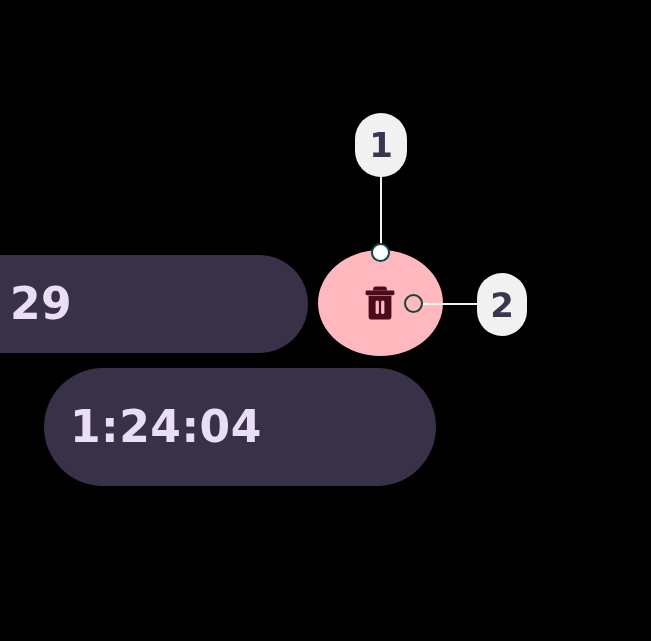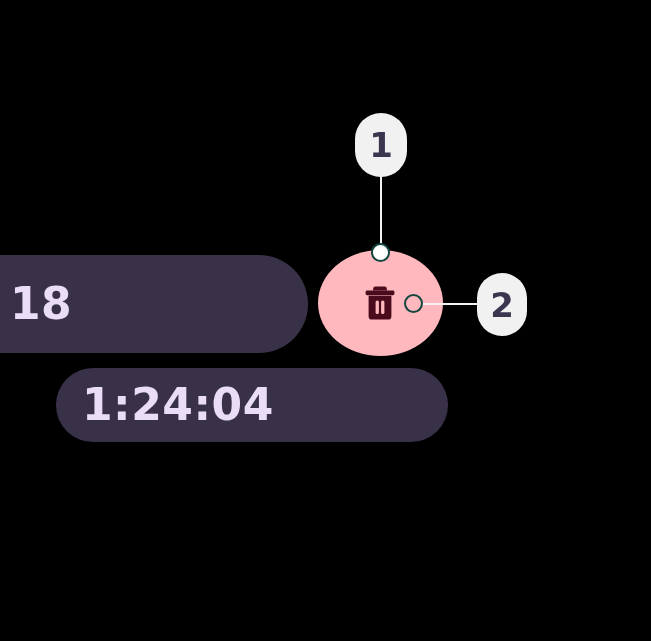--- a/index.html
+++ b/index.html
@@ -41,24 +41,24 @@
   }
 
   #chip-count {
     left: -138px;
     top: 255px;
     width: 446px;
     height: 98px;
     padding-left: 148px;
   }
   #chip-timer {
-    left: 56px;
+    left: 44px;
     top: 368px;
     width: 392px;
-    height: 74px;
+    height: 118px;
     padding-left: 26px;
   }
 
   
   #delete-circle {
     position: absolute;
     left: 318px;
     top: 250px;
     width: 125px;
     height: 106px;
@@ -146,21 +146,21 @@
     top: 294px;
     background: #FFB8BE;
   }
 </style>
 </head>
 <body>
 
 <div id="stage">
 
   <div class="chip" id="chip-count">
-    <span class="chip-label">18</span>
+    <span class="chip-label">29</span>
   </div>
 
   <div class="chip" id="chip-timer">
     <span class="chip-label">1:24:04</span>
   </div>
 
   <div id="delete-circle">
     <svg class="trash-icon" viewBox="0 0 30 34" aria-hidden="true">
       <path d="M10.5 0.5 H19.5 A2.4 2.4 0 0 1 21.9 2.9 V4.6 H8.1 V2.9 A2.4 2.4 0 0 1 10.5 0.5 Z" fill="#4A0B1C"></path>
       <rect x="0.6" y="4.6" width="28.8" height="4.6" rx="1.4" fill="#4A0B1C"></rect>

